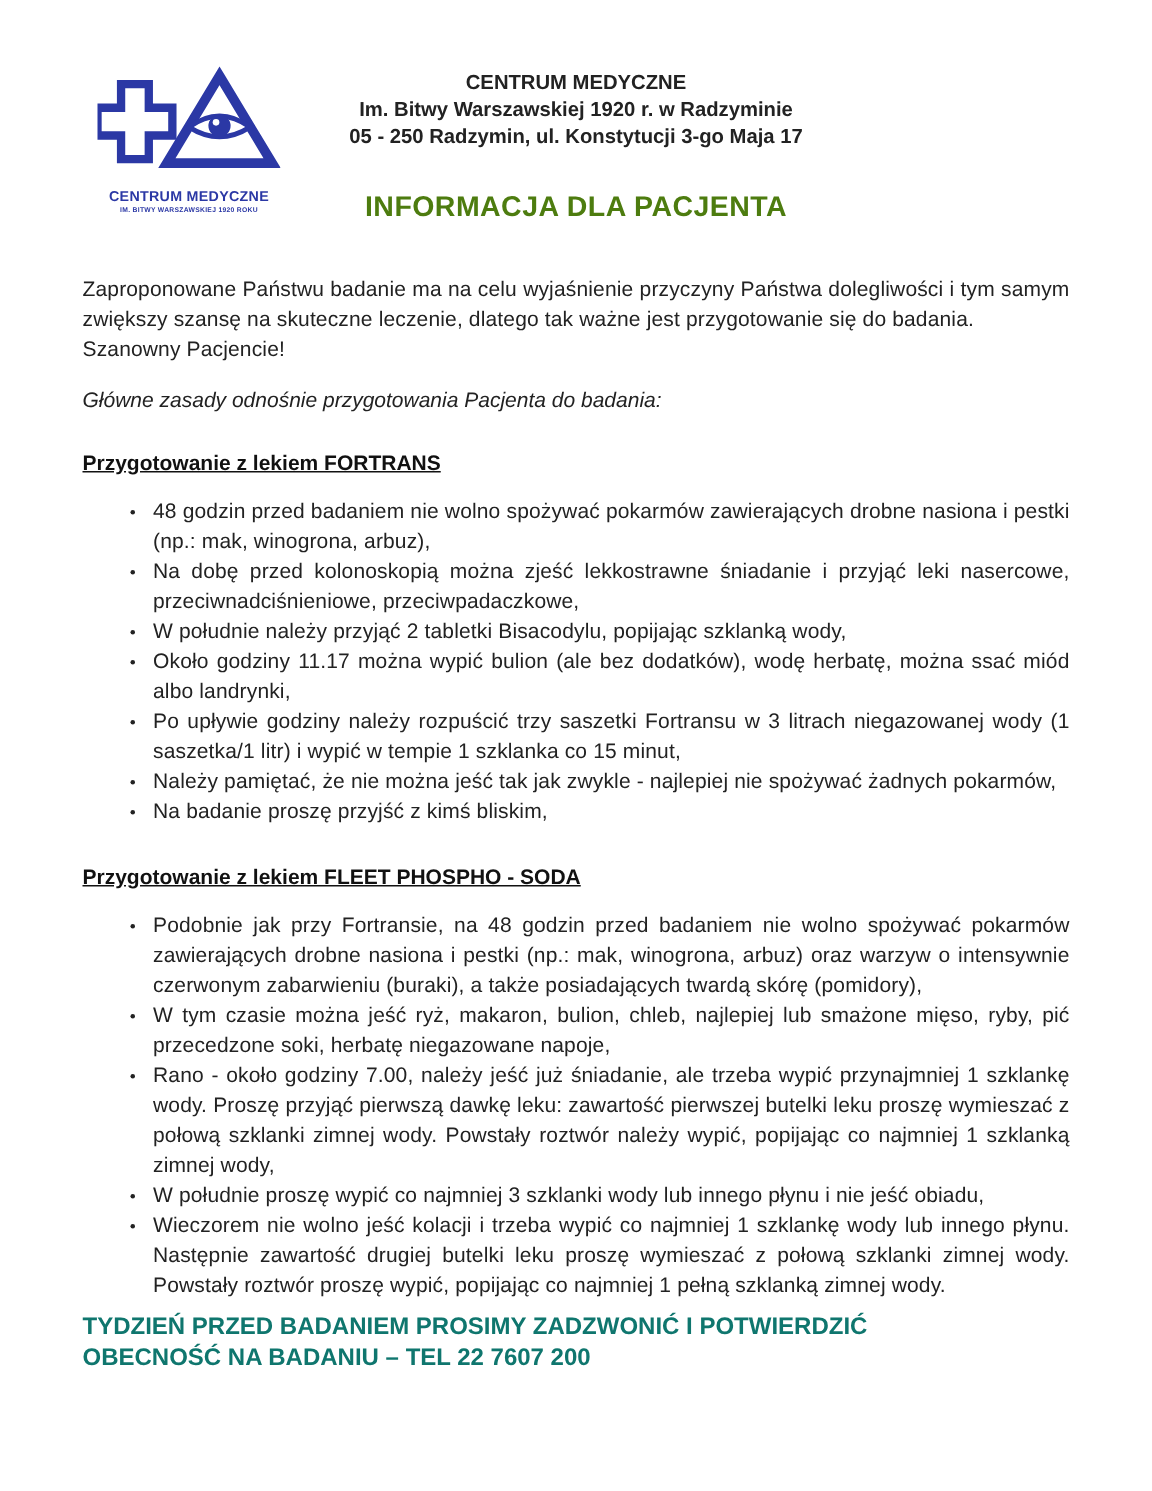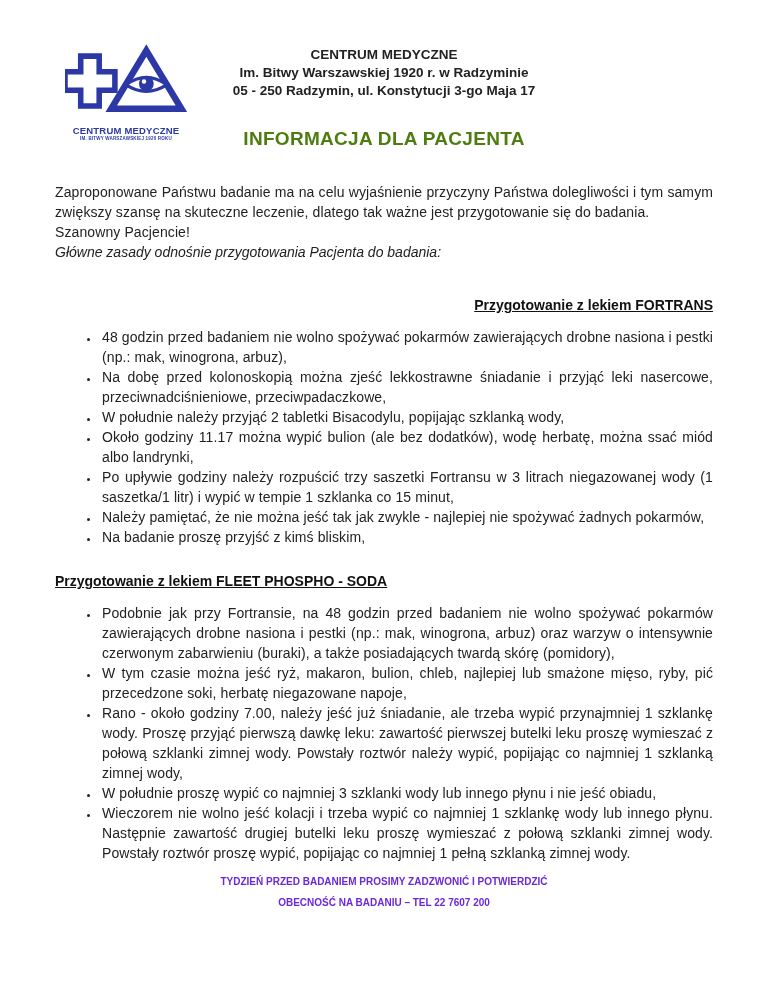--- a/index.html
+++ b/index.html
@@ -42,47 +42,47 @@
     letter-spacing:0.3px; color:#4d7c0f;
   }
 
   
   .intro { margin-top:30px; }
   .body-text {
     font-size:14px; line-height:20px;
     text-align:justify; letter-spacing:0.1px;
   }
   .rules-intro {
-    margin-top:0; font-style:italic;
+    margin-top:14px; font-style:italic;
     font-size:14px; line-height:20px;
   }
 
   
   .section-heading {
     margin-top:24px; font-size:14px; line-height:20px;
     font-weight:bold; text-decoration:underline; color:#111;
   }
-  .section-heading.first { margin-top:33px;text-align:right; }
+  .section-heading.first { margin-top:22px; }
   ul.bullets {
     margin-top:12px;
     padding-left:45px;
     list-style:disc outside;
   }
   ul.bullets li {
     font-size:14px; line-height:20px;
     text-align:justify; letter-spacing:0.1px;
     padding-left:2px;
   }
   ul.bullets li::marker { font-size:11px; }
 
   
   .footer {
-    margin-top:8px; text-align:center;
-    font-weight:bold; font-size:10px; line-height:21px;
-    color:#6d28d9;
+    margin-top:8px; 
+    font-weight:bold; font-size:16px; line-height:21px;
+    color:#0f766e;
   }
 </style>
 </head>
 <body>
 
 <div class="page">
 
   <div class="logo">
     <svg width="122" height="76" viewBox="0 0 132 82" aria-hidden="true">
 

